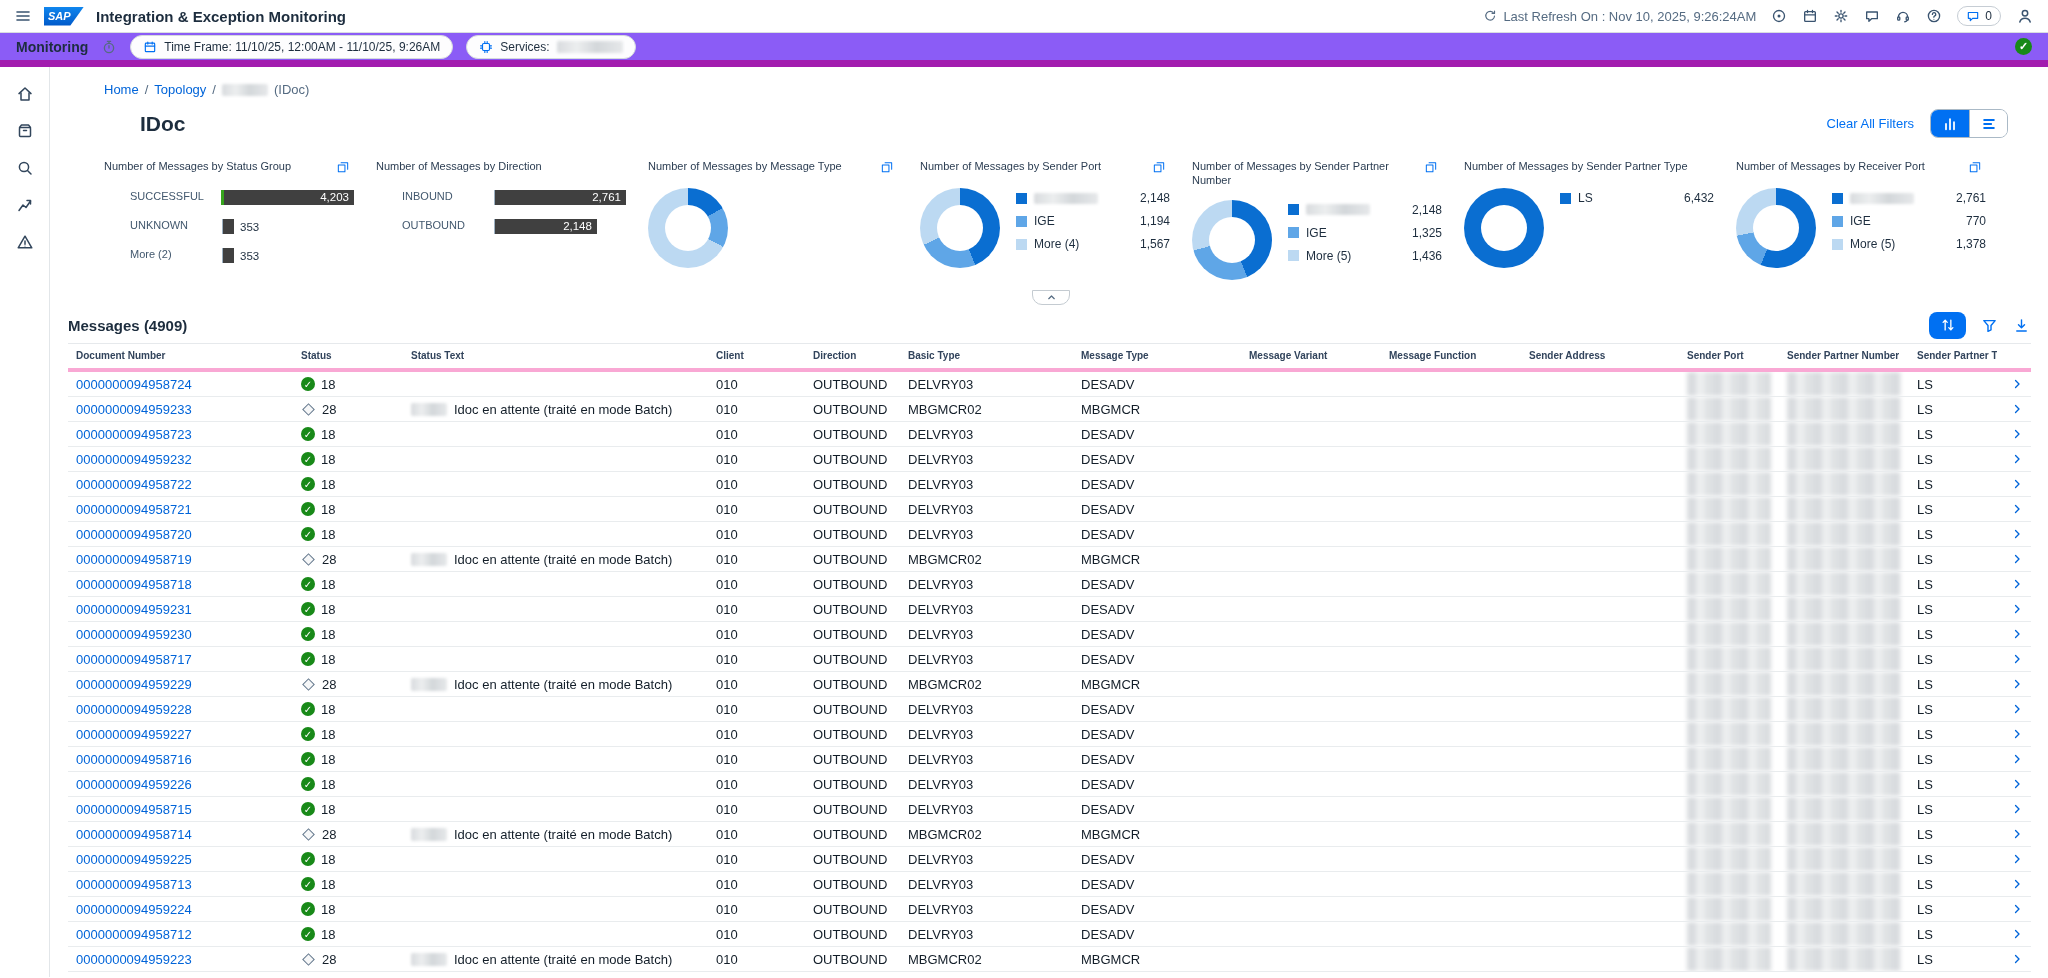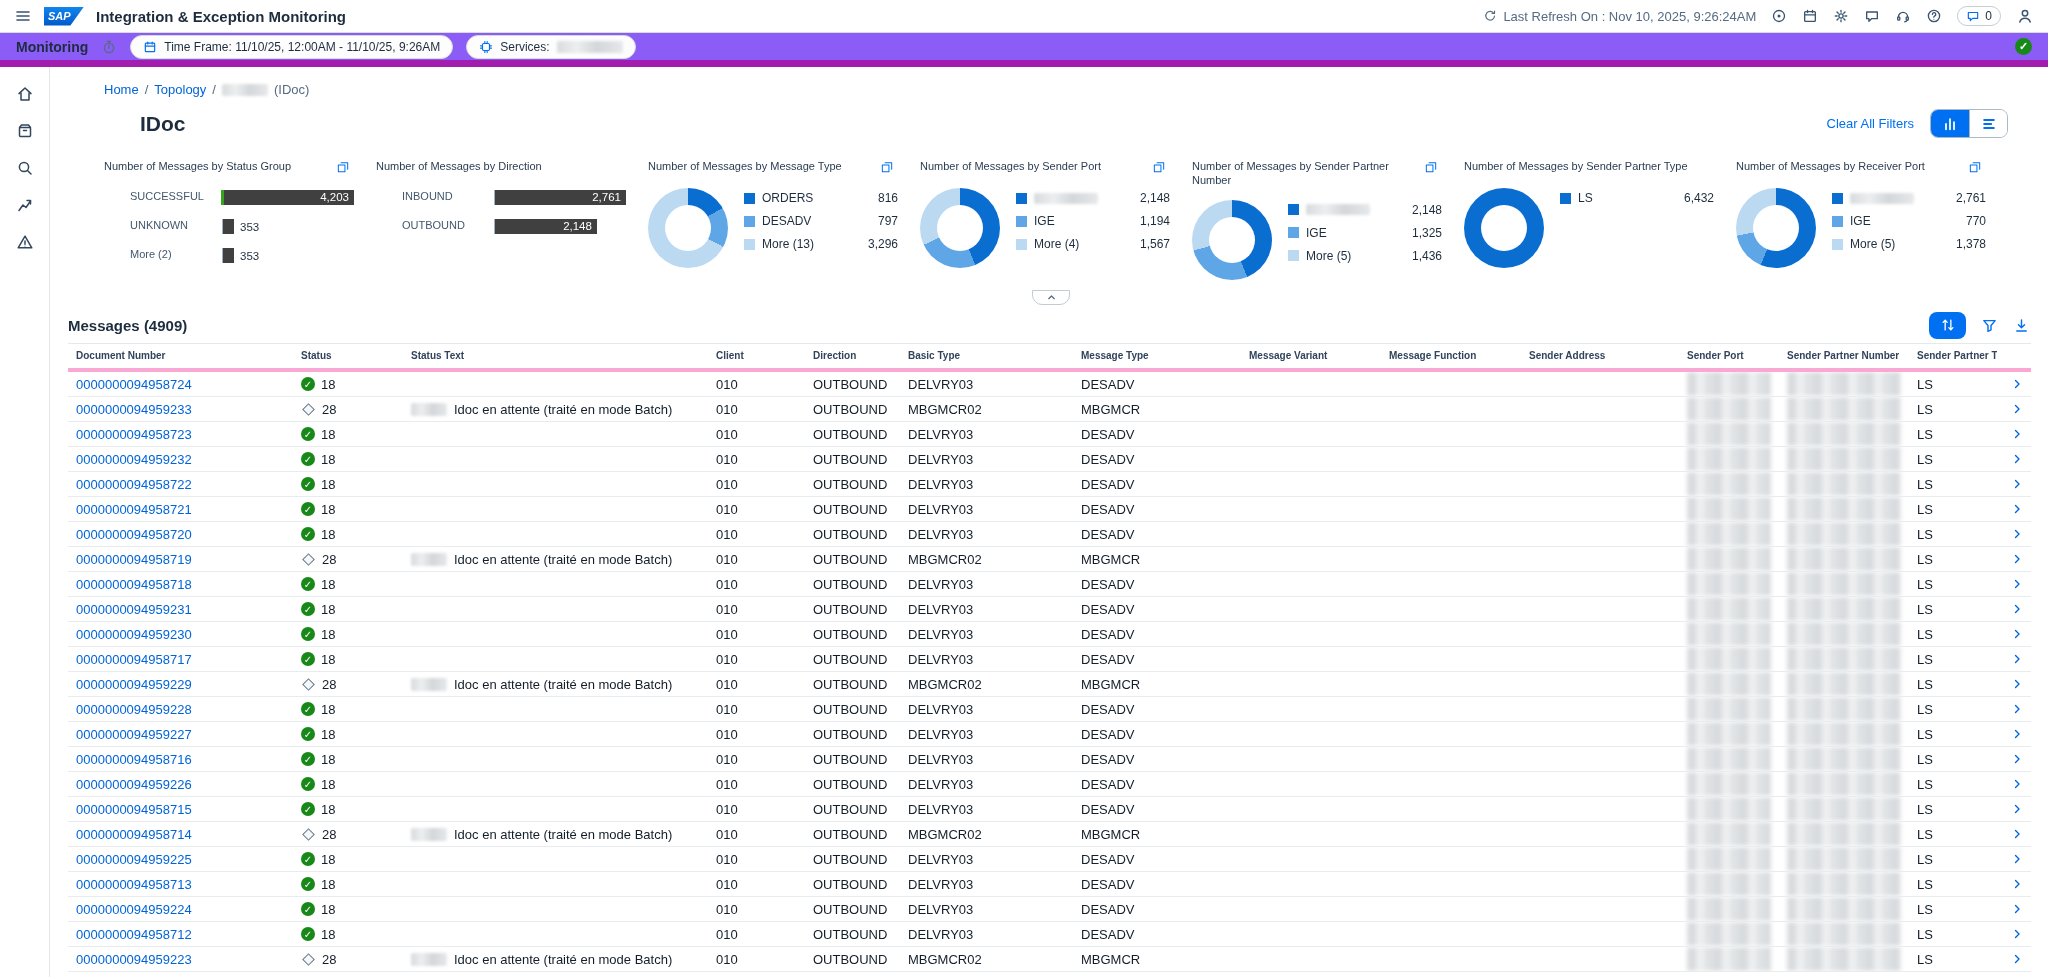--- a/index.html
+++ b/index.html
@@ -381,37 +381,20 @@
           <div class="card">
             <div class="card-title">Number of Messages by Message Type</div>
             <button class="popout"><span class="icw">
                 <svg viewBox="0 0 18 18">
                   <rect x="3" y="6.5" width="8.5" height="8.5"></rect>
                   <path d="M6.5 3.5H15V12"></path>
                 </svg>
               </span></button>
             <div class="donut-wrap">
               <div class="donut" style="background:conic-gradient(#0a6ed1 0.0deg 59.8deg,#5fa6e7 59.8deg 118.3deg,#bcd9f2 118.3deg 360.0deg)"></div>
-              <div class="legend">
-                <div class="leg-row">
-                  <span class="sq" style="background:#0a6ed1"></span>
-                  <span class="leg-label">ORDERS</span>
-                  <span class="leg-val">816</span>
-                </div>
-                <div class="leg-row">
-                  <span class="sq" style="background:#5fa6e7"></span>
-                  <span class="leg-label">DESADV</span>
-                  <span class="leg-val">797</span>
-                </div>
-                <div class="leg-row">
-                  <span class="sq" style="background:#bcd9f2"></span>
-                  <span class="leg-label">More (13)</span>
-                  <span class="leg-val">3,296</span>
-                </div>
-              </div>
             </div>
           </div>
           <div class="card">
             <div class="card-title">Number of Messages by Sender Port</div>
             <button class="popout"><span class="icw">
                 <svg viewBox="0 0 18 18">
                   <rect x="3" y="6.5" width="8.5" height="8.5"></rect>
                   <path d="M6.5 3.5H15V12"></path>
                 </svg>
               </span></button>

